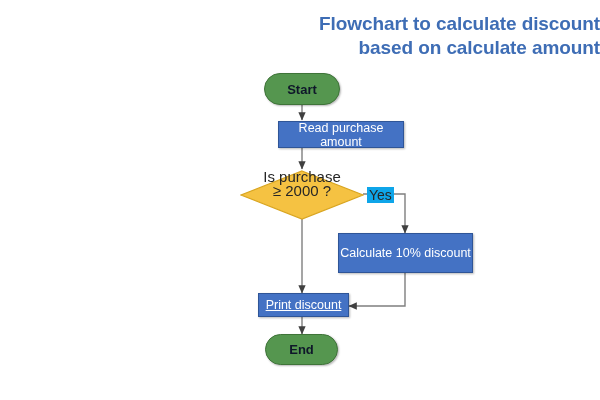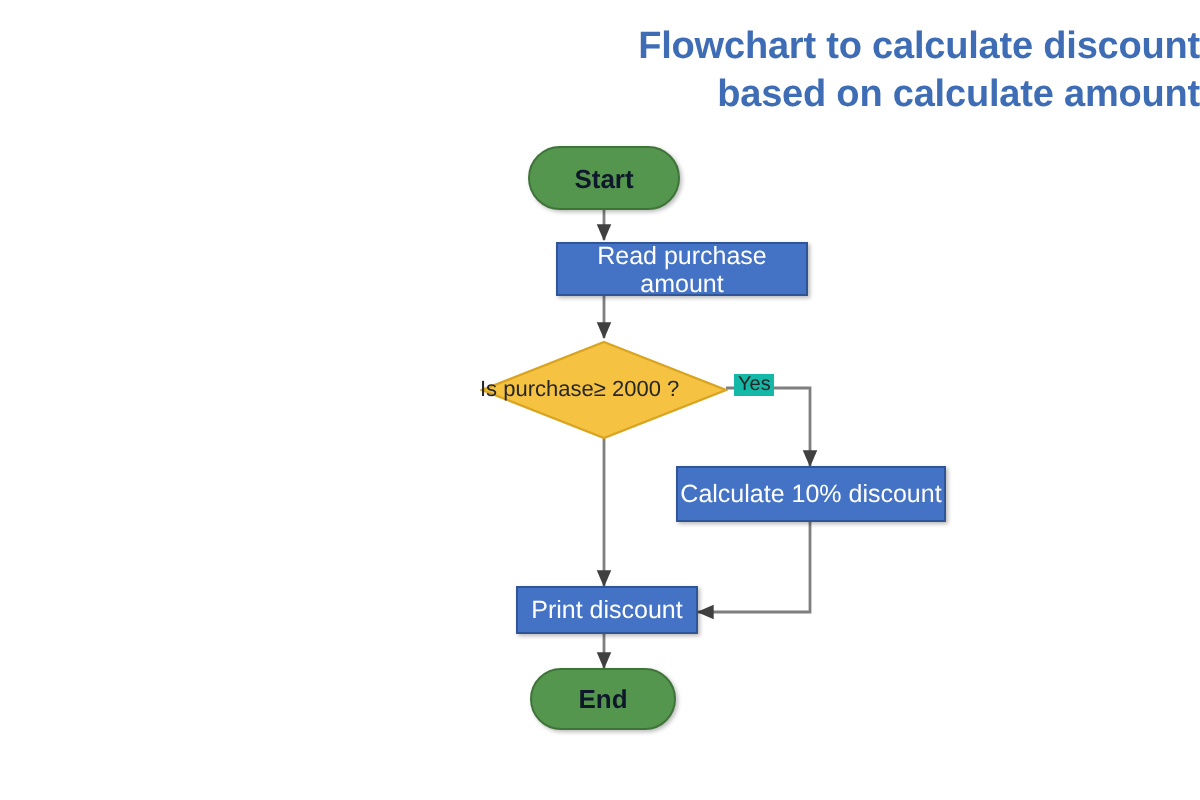--- a/index.html
+++ b/index.html
@@ -71,40 +71,40 @@
   .decision-shape {
     position: absolute;
     left: 0; top: 0;
     width: 100%; height: 100%;
   }
   .decision-label {
     position: absolute;
     left: 0; top: 0;
     width: 100%; height: 100%;
     display: flex;
-    flex-direction: row;
+    flex-direction: column;
     align-items: center;
     justify-content: flex-start;
     color: #262626;
-    font-size: 11px;
+    font-size: 15px;
     line-height: 14px;
     pointer-events: none;
   }
 
   
   #connectors {
     position: absolute;
     left: 0; top: 0;
     width: 600px; height: 400px;
   }
   .edge-label {
     position: absolute;
-    font-size: 10px;
+    font-size: 14px;
     color: #262626;
-    background: #14b8a6;
+    background: #0ea5e9;
     padding: 0 2px;
   }
 </style>
 </head>
 <body>
 
 <div id="canvas">
 
   <div id="title">
     <span class="tline">Flowchart to calculate discount</span>
@@ -144,25 +144,25 @@
   <div class="decision-wrap" style="left:240px; top:170px; width:124px; height:50px;">
     <svg class="decision-shape" viewBox="0 0 124 50" preserveAspectRatio="none">
       <polygon points="62,1 123,25 62,49 1,25" fill="#F5C242" stroke="#D9A520" stroke-width="1.2"></polygon>
     </svg>
     <div class="decision-label">
       <span>Is purchase</span>
       <span>≥ 2000 ?</span>
     </div>
   </div>
 
-  <div class="node process" style="left:338px; top:233px; width:135px; height:28px;">
+  <div class="node process" style="left:338px; top:233px; width:135px; height:40px;">
     <span>Calculate 10% discount</span>
   </div>
 
-  <div class="node process" style="left:258px; top:293px; width:91px; height:24px;">
+  <div class="node process" style="left:258px; top:293px; width:91px; height:24px;text-decoration:underline;">
     <span>Print discount</span>
   </div>
 
   <div class="node terminator" style="left:265px; top:334px; width:73px; height:31px;text-align:right;">
     <span>End</span>
   </div>
 
 </div>
 
 </body></html>

